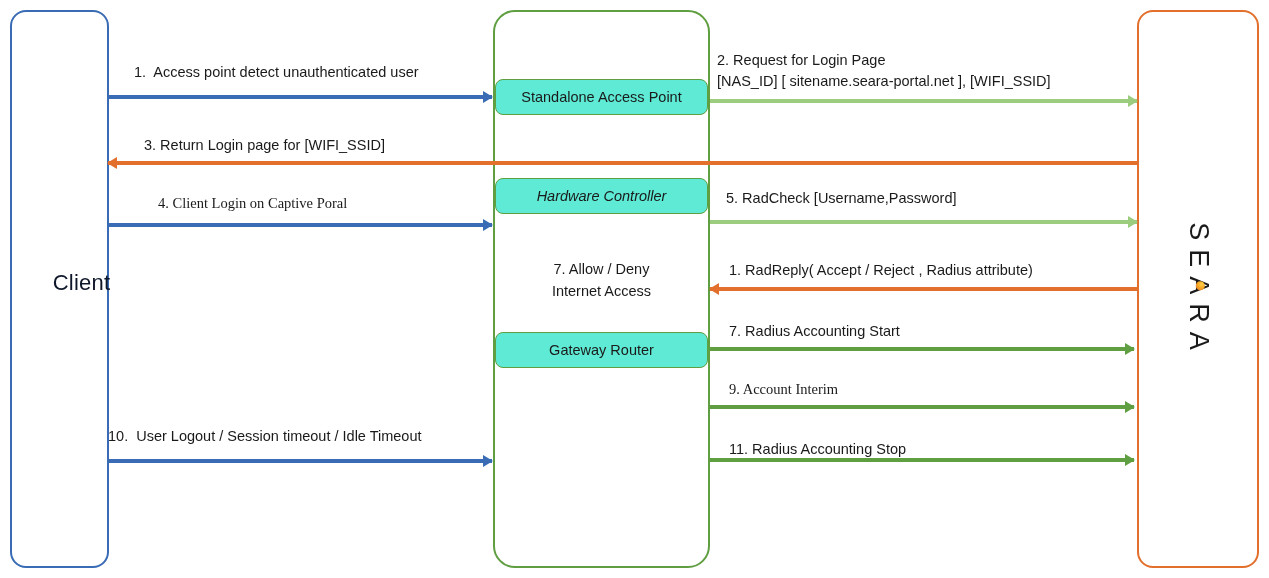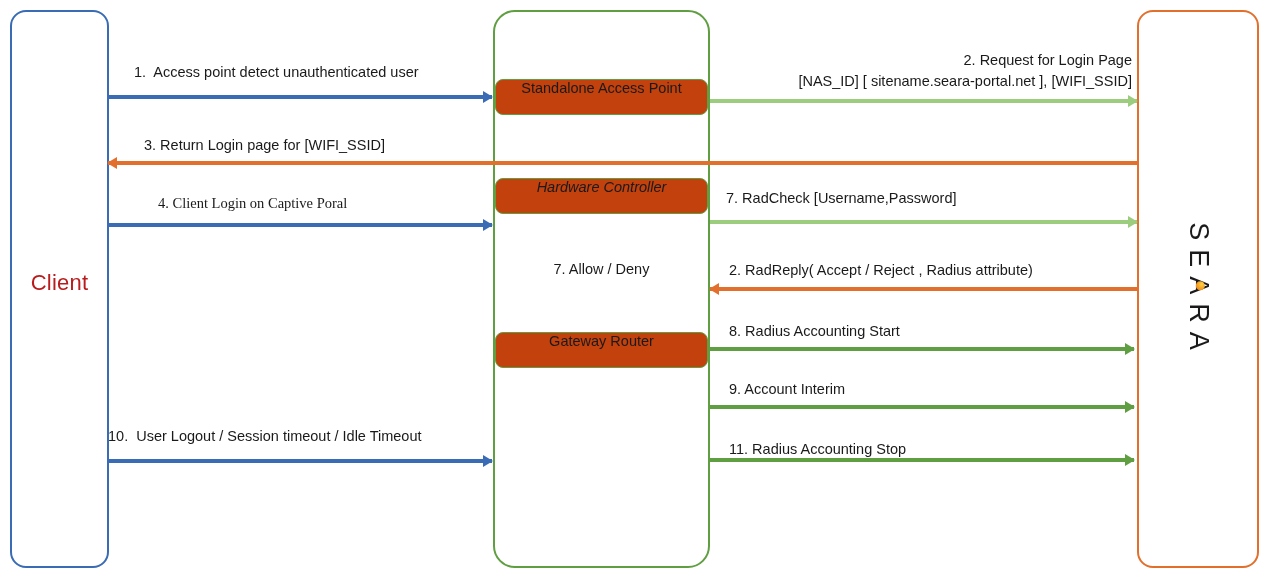--- a/index.html
+++ b/index.html
@@ -51,22 +51,23 @@
   }
 
   
   .lane-title {
     position: absolute;
     left: 10px;
     top: 270px;
     width: 99px;
     text-align: center;
     font-size: 22px;
-    color: #b91c1c;
+    color: #0f172a;
     letter-spacing: .2px;
+    padding-left: 22px;
   }
 
   
   .seara-logo {
     position: absolute;
     left: 1137px;
     top: 180px;
     width: 122px;
     height: 220px;
     display: flex;
@@ -91,22 +92,23 @@
     border-radius: 50%;
     background: radial-gradient(circle at 35% 35%, #ffd24a 0%, #f5a623 45%, #e2702c 100%);
   }
 
   
   .node-box {
     position: absolute;
     box-sizing: border-box;
     border: 1.5px solid #5f9e41;
     border-radius: 8px;
-    background: #c2410c;
+    background: #5eead4;
     display: flex;
+    align-items: center;
     justify-content: center;
     font-size: 14.5px;
     color: #1a1a1a;
     z-index: 5;
   }
 
   
   .mid-label {
     position: absolute;
     left: 500px;
@@ -150,21 +152,21 @@
   
   .arrow-label {
     position: absolute;
     font-size: 14.5px;
     color: #1a1a1a;
     line-height: 1.45;
     white-space: pre;
     z-index: 4;
   }
   .arrow-label.center {
-    text-align: right;
+    text-align: left;
   }
   .arrow-label.left {
     text-align: right;
   }
 </style>
 </head>
 <body>
 
 <div id="canvas">
 
@@ -236,36 +238,37 @@
   <div class="node-box" style="left:495px; top:178px; width:213px; height:36px;font-style:italic;">
     <span>Hardware Controller</span>
   </div>
 
   <div class="node-box" style="left:495px; top:332px; width:213px; height:36px;">
     <span>Gateway Router</span>
   </div>
 
   <div class="mid-label">
     <div>7. Allow / Deny</div>
+    <div>Internet Access</div>
   </div>
 
   <div class="arrow-label left" style="left:134px; top:62px;">1.  Access point detect unauthenticated user</div>
 
   <div class="arrow-label center" style="left:717px; top:50px; width:415px;">2. Request for Login Page
 [NAS_ID] [ sitename.seara-portal.net ], [WIFI_SSID]</div>
 
   <div class="arrow-label left" style="left:144px; top:135px;">3. Return Login page for [WIFI_SSID]</div>
 
   <div class="arrow-label left" style="left:158px; top:193px;font-family:Liberation Serif, serif;">4. Client Login on Captive Poral</div>
 
-  <div class="arrow-label left" style="left:726px; top:188px;">7. RadCheck [Username,Password]</div>
-
-  <div class="arrow-label left" style="left:729px; top:260px;">2. RadReply( Accept / Reject , Radius attribute)</div>
-
-  <div class="arrow-label left" style="left:729px; top:321px;">8. Radius Accounting Start</div>
-
-  <div class="arrow-label left" style="left:729px; top:379px;">9. Account Interim</div>
+  <div class="arrow-label left" style="left:726px; top:188px;">5. RadCheck [Username,Password]</div>
+
+  <div class="arrow-label left" style="left:729px; top:260px;">1. RadReply( Accept / Reject , Radius attribute)</div>
+
+  <div class="arrow-label left" style="left:729px; top:321px;">7. Radius Accounting Start</div>
+
+  <div class="arrow-label left" style="left:729px; top:379px;font-family:Liberation Serif, serif;">9. Account Interim</div>
 
   <div class="arrow-label left" style="left:108px; top:426px;">10.  User Logout / Session timeout / Idle Timeout</div>
 
   <div class="arrow-label left" style="left:729px; top:439px;">11. Radius Accounting Stop</div>
 
 </div>
 
 </body></html>

